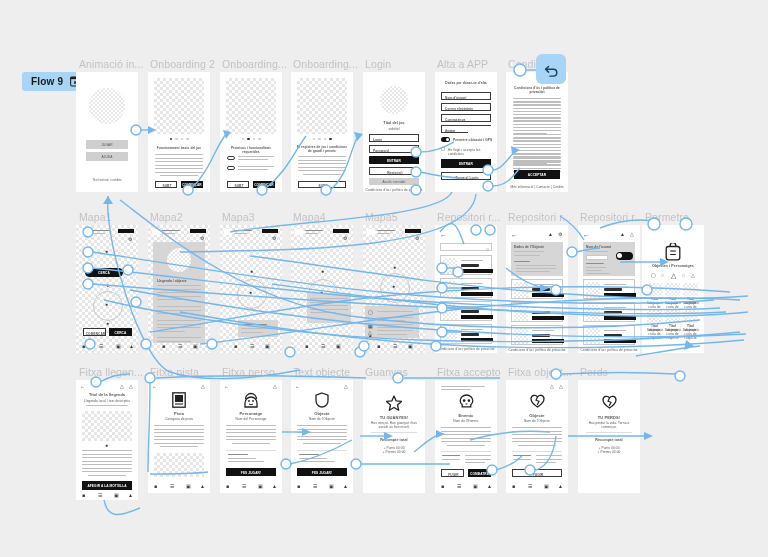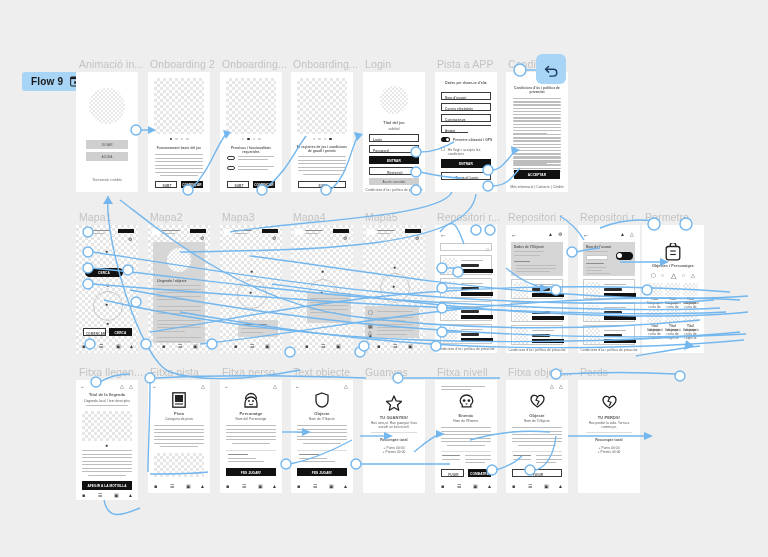--- a/index.html
+++ b/index.html
@@ -107,39 +107,39 @@
           <path d="M3.4 9.8 H12.2 a4 4 0 0 1 0 8 H8.2" fill="none" stroke="#1f3d5c" stroke-width="1.7" stroke-linecap="round"></path>
         </svg>
     </span>
   </div>
 
   <div class="ftitle" style="left:79px;top:58px">Animació in...</div>
   <div class="ftitle" style="left:150px;top:58px">Onboarding 2</div>
   <div class="ftitle" style="left:222px;top:58px">Onboarding...</div>
   <div class="ftitle" style="left:293px;top:58px">Onboarding...</div>
   <div class="ftitle" style="left:365px;top:58px">Login</div>
-  <div class="ftitle" style="left:437px;top:58px">Pista a APP</div>
+  <div class="ftitle" style="left:437px;top:58px">Alta a APP</div>
   <div class="ftitle" style="left:508px;top:58px">Condicio...</div>
 
   <div class="ftitle" style="left:79px;top:211px">Mapa1</div>
   <div class="ftitle" style="left:150px;top:211px">Mapa2</div>
   <div class="ftitle" style="left:222px;top:211px">Mapa3</div>
   <div class="ftitle" style="left:293px;top:211px">Mapa4</div>
   <div class="ftitle" style="left:365px;top:211px">Mapa5</div>
   <div class="ftitle" style="left:437px;top:211px">Repositori r...</div>
   <div class="ftitle" style="left:508px;top:211px">Repositori r...</div>
   <div class="ftitle" style="left:580px;top:211px">Repositori r...</div>
   <div class="ftitle" style="left:645px;top:211px">Permetre</div>
 
   <div class="ftitle" style="left:79px;top:366px">Fitxa llegen...</div>
   <div class="ftitle" style="left:150px;top:366px">Fitxa pista</div>
   <div class="ftitle" style="left:222px;top:366px">Fitxa perso...</div>
   <div class="ftitle" style="left:293px;top:366px">Text objecte</div>
   <div class="ftitle" style="left:365px;top:366px">Guanyes</div>
-  <div class="ftitle" style="left:437px;top:366px">Fitxa nivell</div>
+  <div class="ftitle" style="left:437px;top:366px">Fitxa accepto</div>
   <div class="ftitle" style="left:508px;top:366px">Fitxa object...</div>
   <div class="ftitle" style="left:580px;top:366px">Perds</div>
 
   <div class="frame" style="left:76px;top:72px;width:62px;height:120px">
     <div class="circle checker-fine" style="left:13px;top:16px;width:36px;height:36px"></div>
     <div class="bx gry" style="left:10px;top:68px;width:42px;height:9px">
       <div class="tinylabel cen" style="left:0;top:3px;width:42px">JUGAR</div>
     </div>
     <div class="bx gry" style="left:10px;top:80px;width:42px;height:9px">
       <div class="tinylabel cen" style="left:0;top:3px;width:42px">AJUDA</div>

